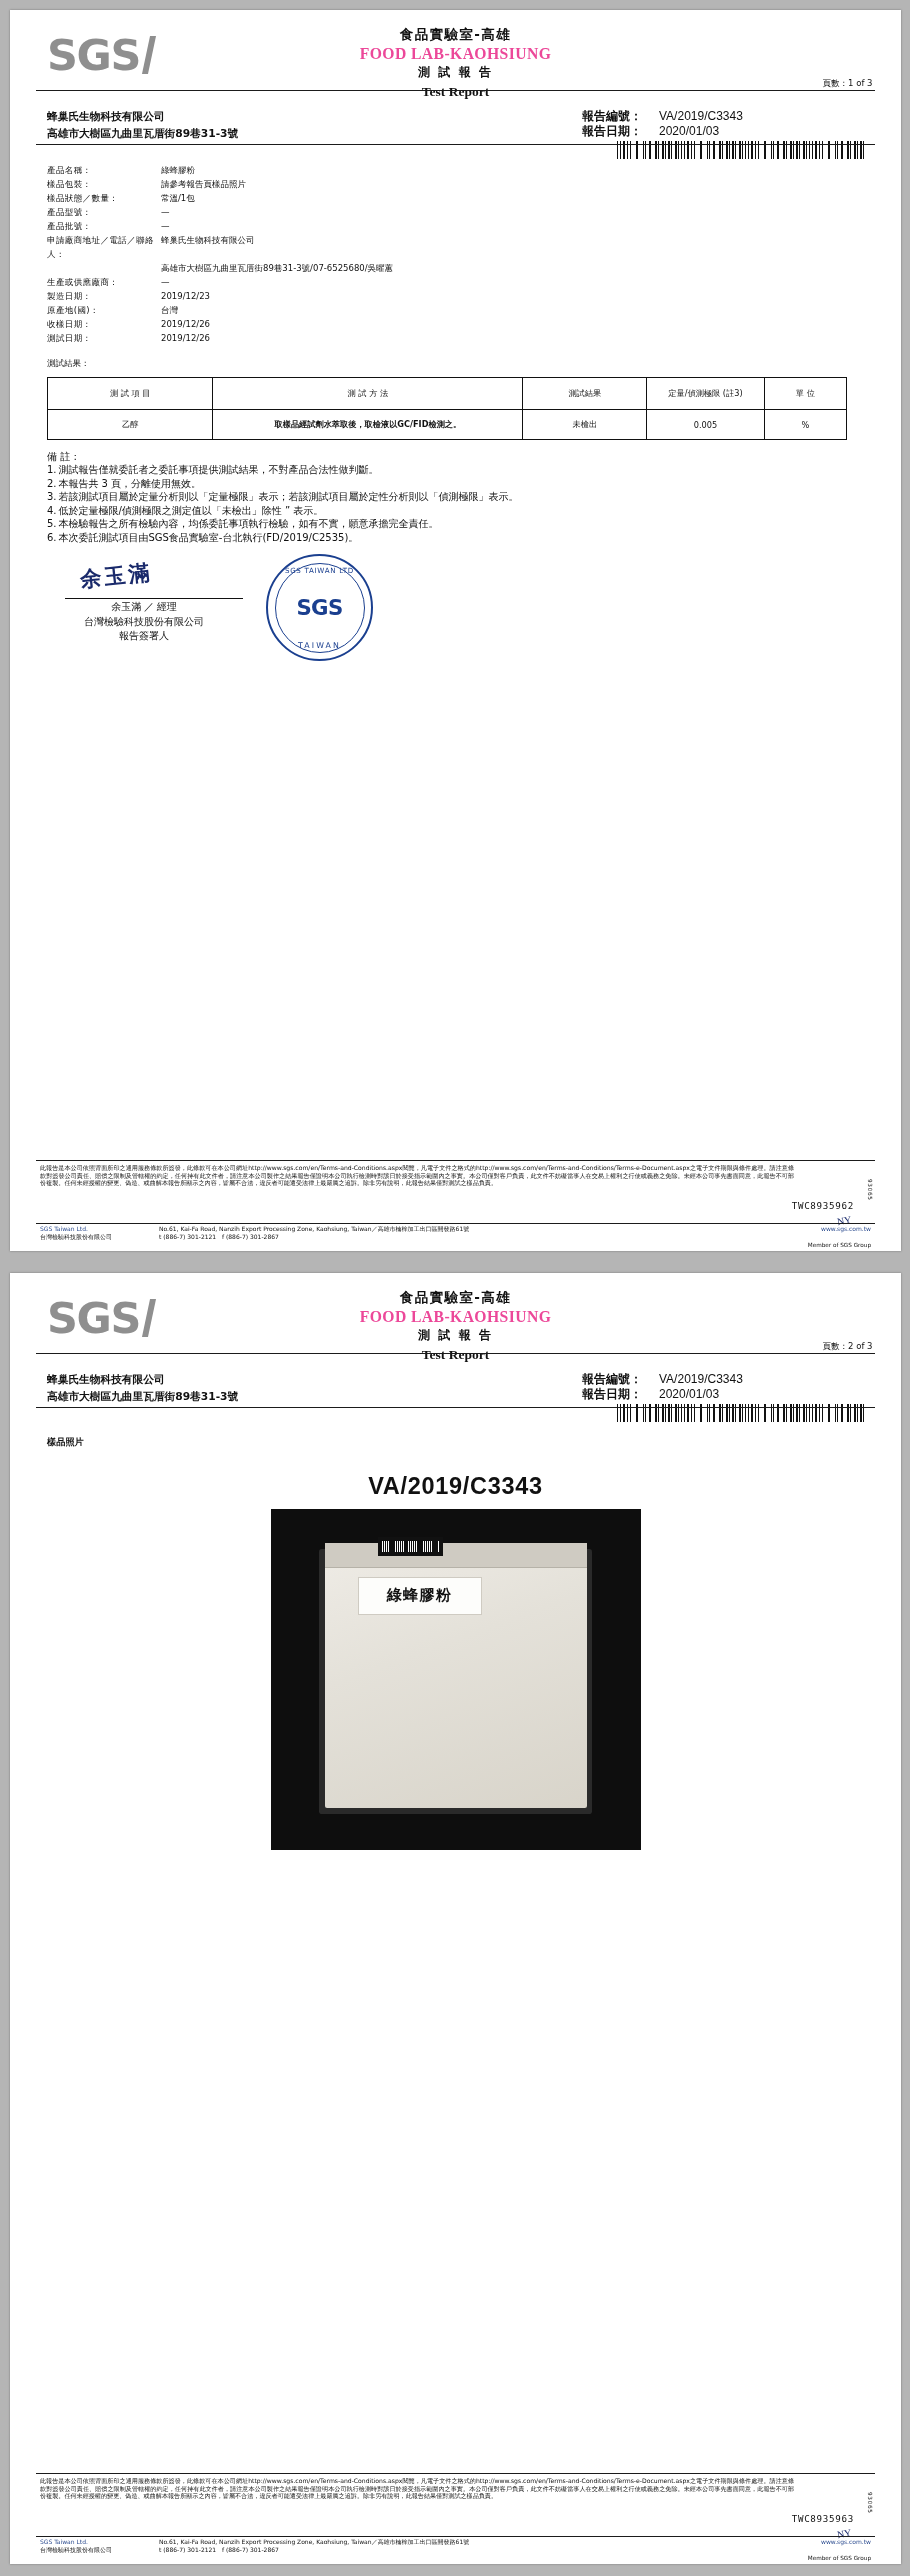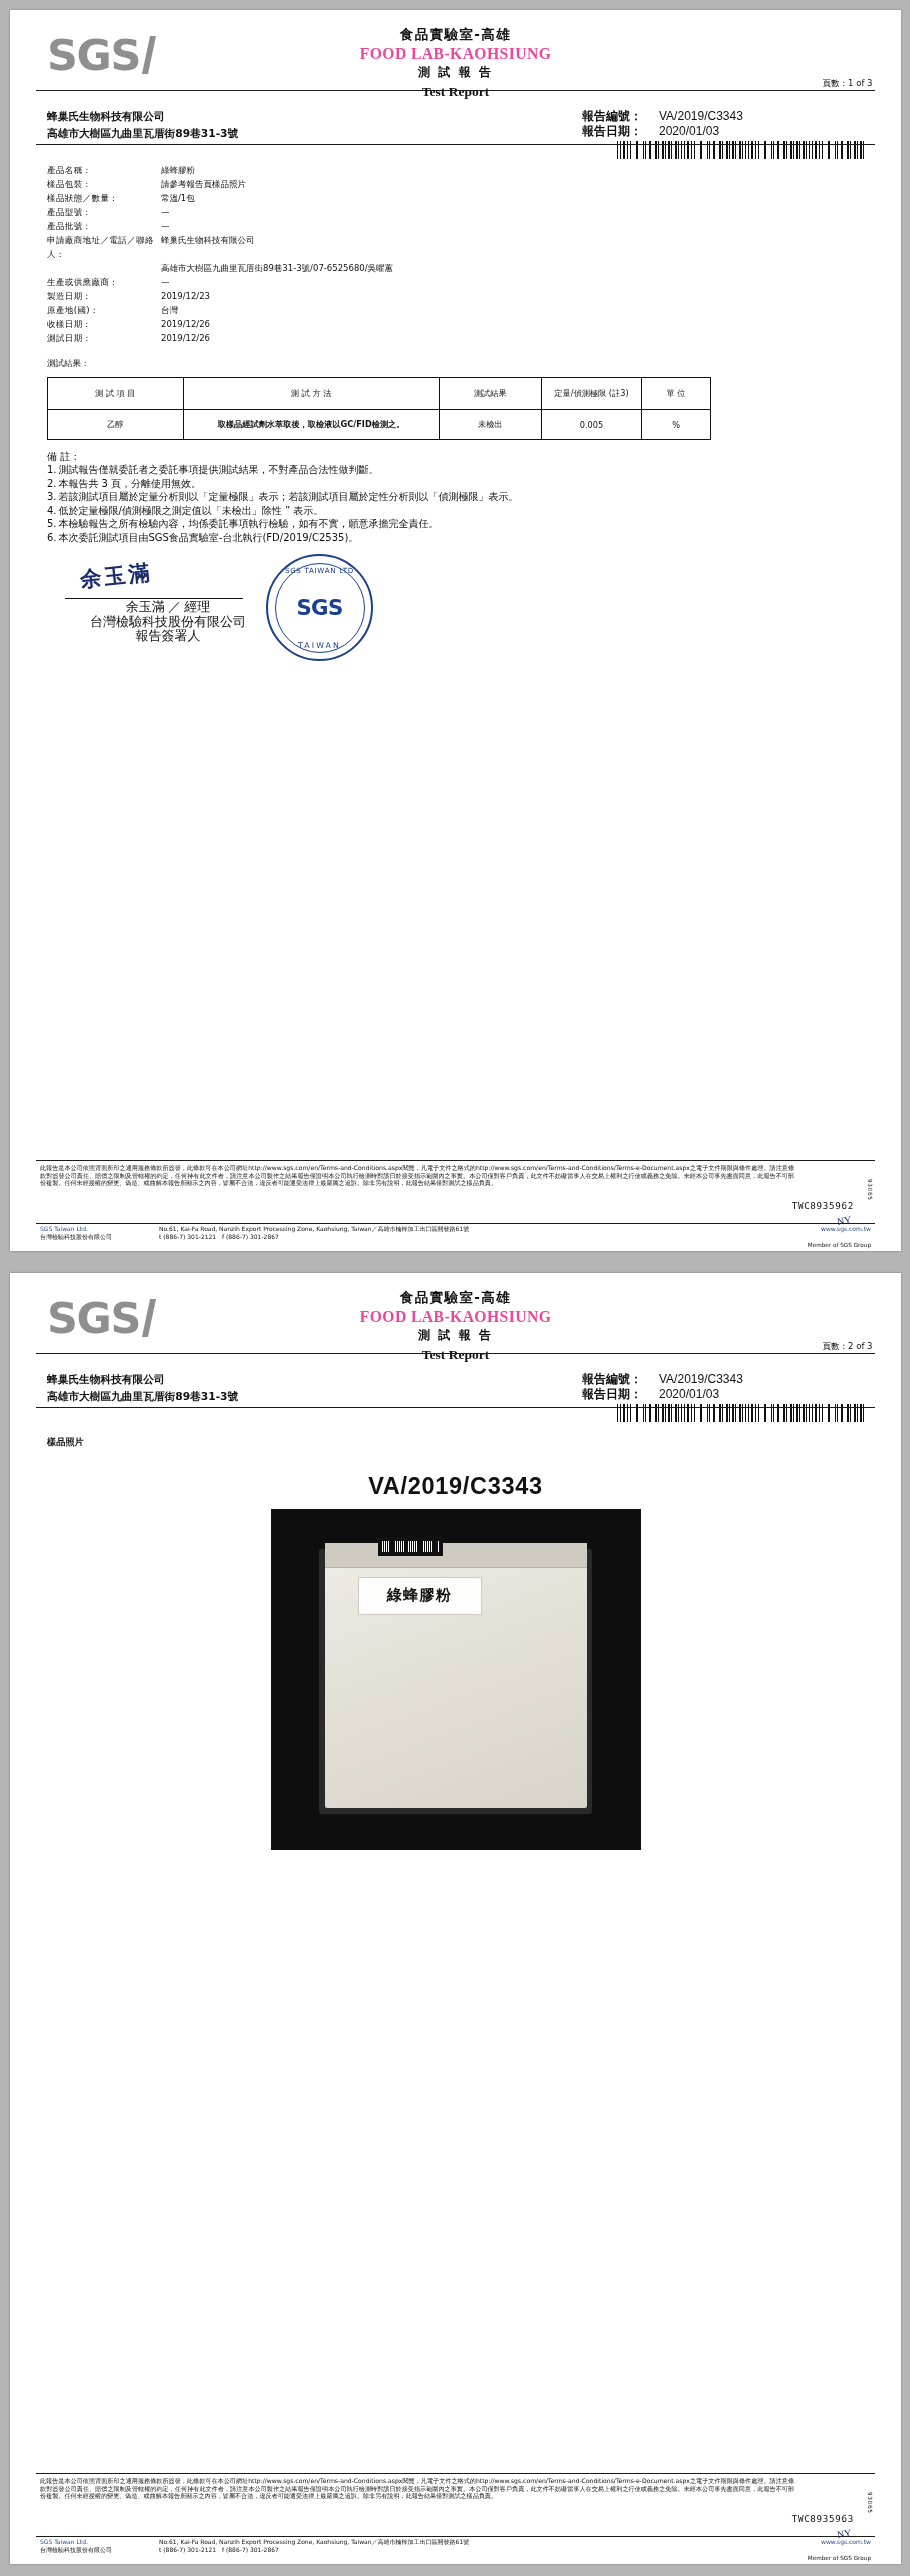--- a/index.html
+++ b/index.html
@@ -35,37 +35,37 @@
   .intro{margin:11.4px 0 0 37px;font-family:"DejaVu Sans", sans-serif;font-size:8.5px;color:#111;}
 
   
   .fields{margin:8.5px 0 0 37px;font-family:"DejaVu Sans", sans-serif;font-size:8.5px;color:#111;}
   .fields .f{display:flex;line-height:14px;}
   .fields .fl{width:114px;letter-spacing:0.4px;}
   .fields .fv{}
   .results-label{margin:12.8px 0 7.1px 37px;font-family:"DejaVu Sans", sans-serif;font-size:8.5px;color:#111;}
 
   
-  table.res{margin:0 0 0 37px;border-collapse:collapse;width:664px;font-family:"DejaVu Sans", sans-serif;font-size:8.2px;color:#111;}
+  table.res{margin:0 0 0 37px;border-collapse:collapse;width:800px;font-family:"DejaVu Sans", sans-serif;font-size:8.2px;color:#111;}
   table.res th,table.res td{border:0.7px solid #111;padding:3.6px 2.8px;text-align:center;vertical-align:middle;}
   table.res th{height:24px;font-weight:normal;}
   table.res td{height:21.3px;}
   .col1{width:164px;}.col2{width:313px;}.col3{width:121px;}.col4{width:114px;}.col5{width:78px;}
   td.left{text-align:left;padding-left:17px;font-weight:bold;}
 
   
   .notes{margin:10px 0 0 37px;font-family:"DejaVu Sans", sans-serif;font-size:10px;color:#111;line-height:13.5px;}
   .notes .n{display:flex;}
   .notes .nn{width:11.4px;}
 
   
   .sigblk{position:relative;height:107px;margin-top:10px;}
   .sig-name{position:absolute;left:70px;top:7.1px;font-family:"Liberation Serif", serif;font-size:21.3px;color:#1a2a6b;transform:rotate(-6deg);font-weight:bold;letter-spacing:2.8px;}
   .sig-line{position:absolute;left:55px;top:44px;width:178px;border-top:0.7px solid #111;}
-  .sig-cap{position:absolute;left:69px;top:46px;width:178px;text-align:center;font-family:Liberation Serif, serif;font-size:13px;color:#111;line-height:14.2px;}
+  .sig-cap{position:absolute;left:45px;top:46px;width:178px;text-align:center;font-family:Liberation Sans, sans-serif;font-size:10px;color:#111;line-height:14.2px;}
   .stamp{position:absolute;left:256px;top:0px;width:107px;height:107px;}
   .stamp .ring{position:absolute;inset:0;border:2.1px solid #1a3f8f;border-radius:50%;}
   .stamp .ring2{position:absolute;inset:8.5px;border:0.7px solid #1a3f8f;border-radius:50%;}
   .stamp .mid{position:absolute;left:0;right:0;top:41px;text-align:center;font-family:"DejaVu Sans", sans-serif;font-weight:bold;font-size:21.3px;color:#1a3f8f;letter-spacing:-0.7px;}
   .stamp .top{position:absolute;left:0;right:0;top:11.4px;text-align:center;font-family:"DejaVu Sans", sans-serif;font-size:7.1px;color:#1a3f8f;letter-spacing:0.7px;}
   .stamp .bot{position:absolute;left:0;right:0;bottom:11.4px;text-align:center;font-family:"DejaVu Sans", sans-serif;font-size:7.8px;color:#1a3f8f;letter-spacing:2.1px;}
 
   
   .footer{position:absolute;left:0;right:0;bottom:0;height:91px;}
   .footer .fr-top{position:absolute;left:25.6px;right:25.6px;top:0;height:1.4px;background:#1b1b1b;}

